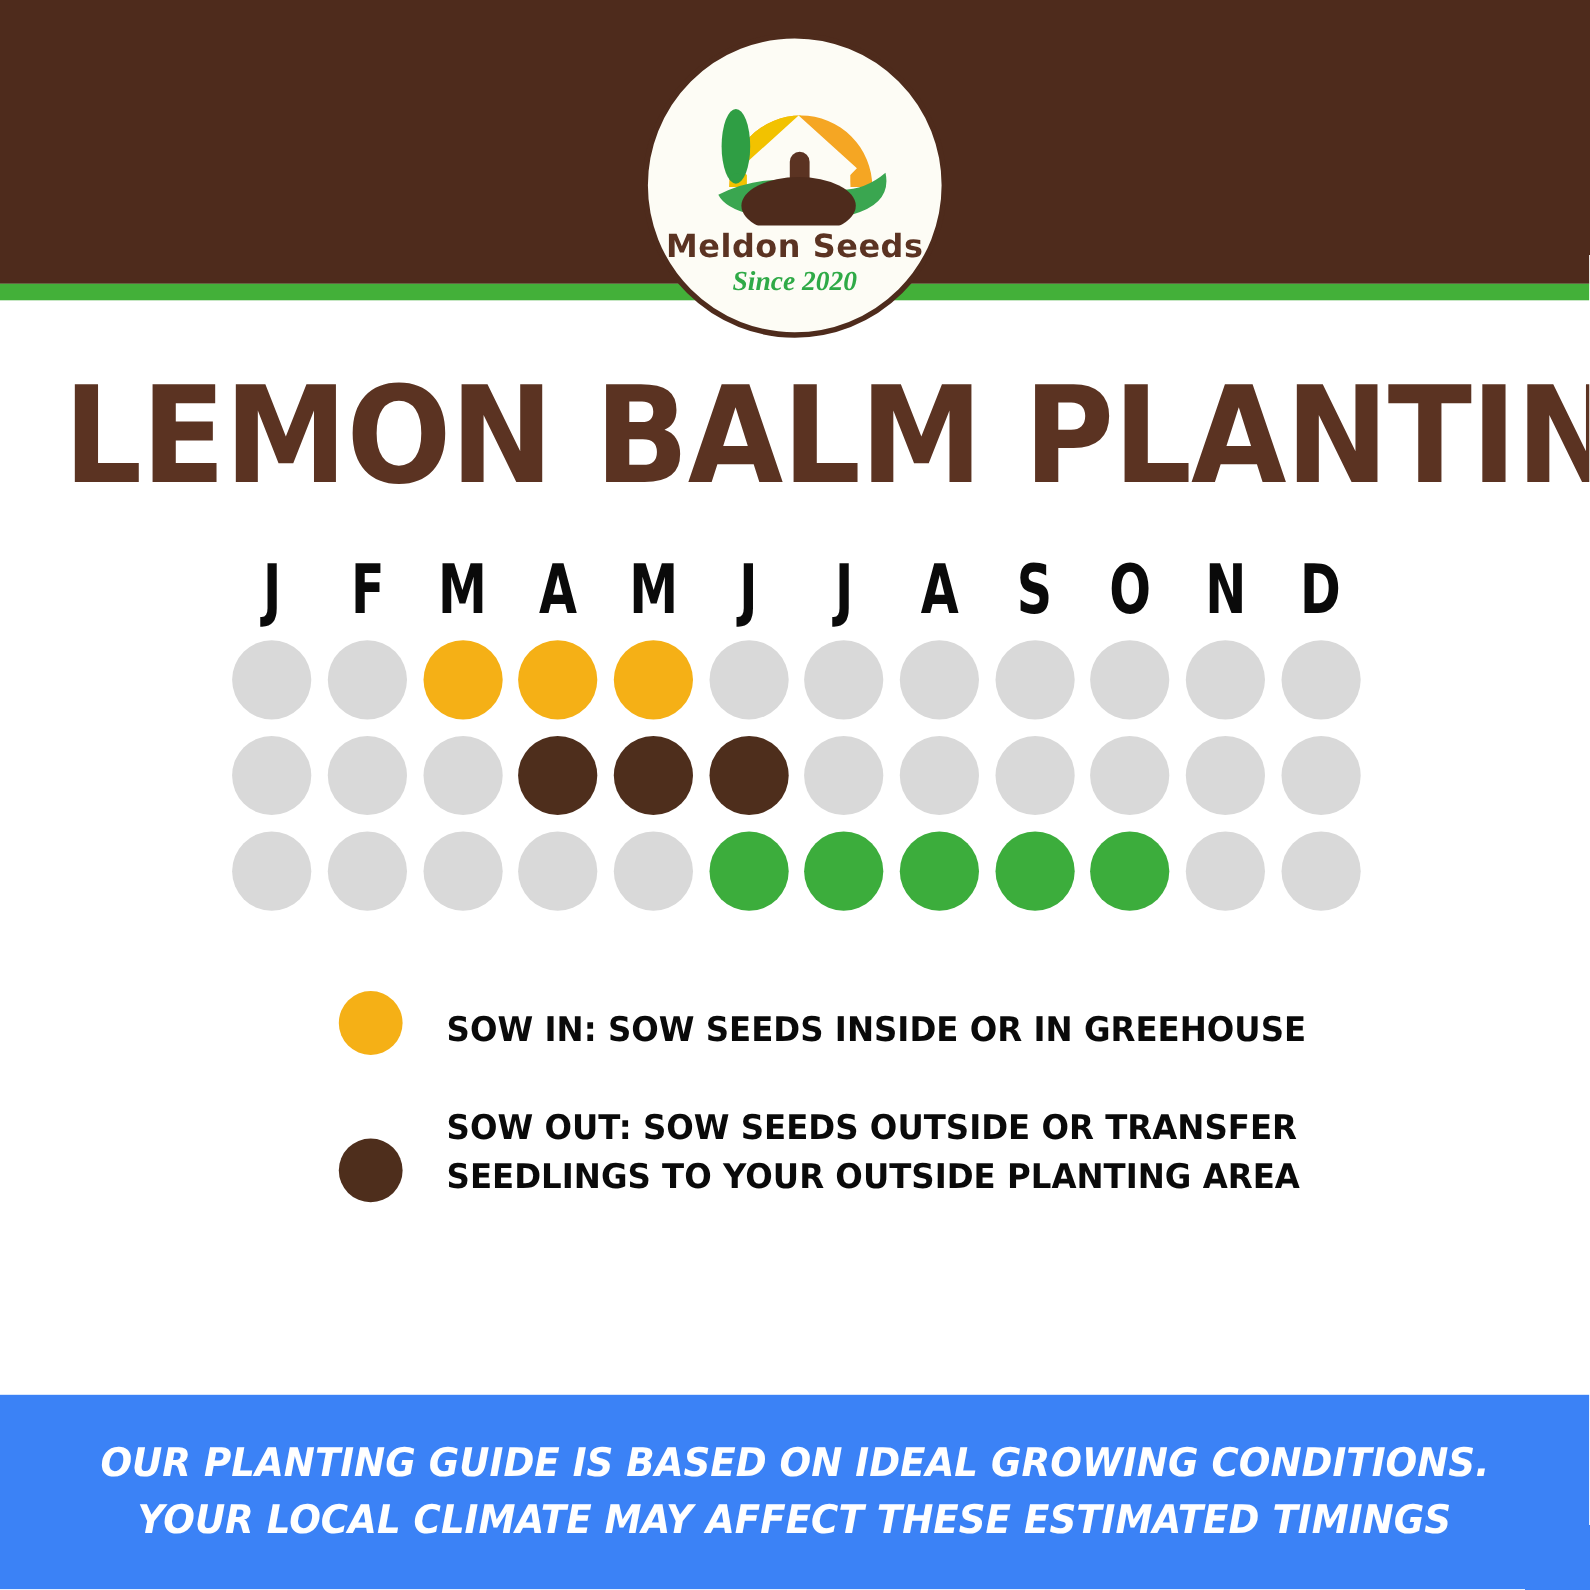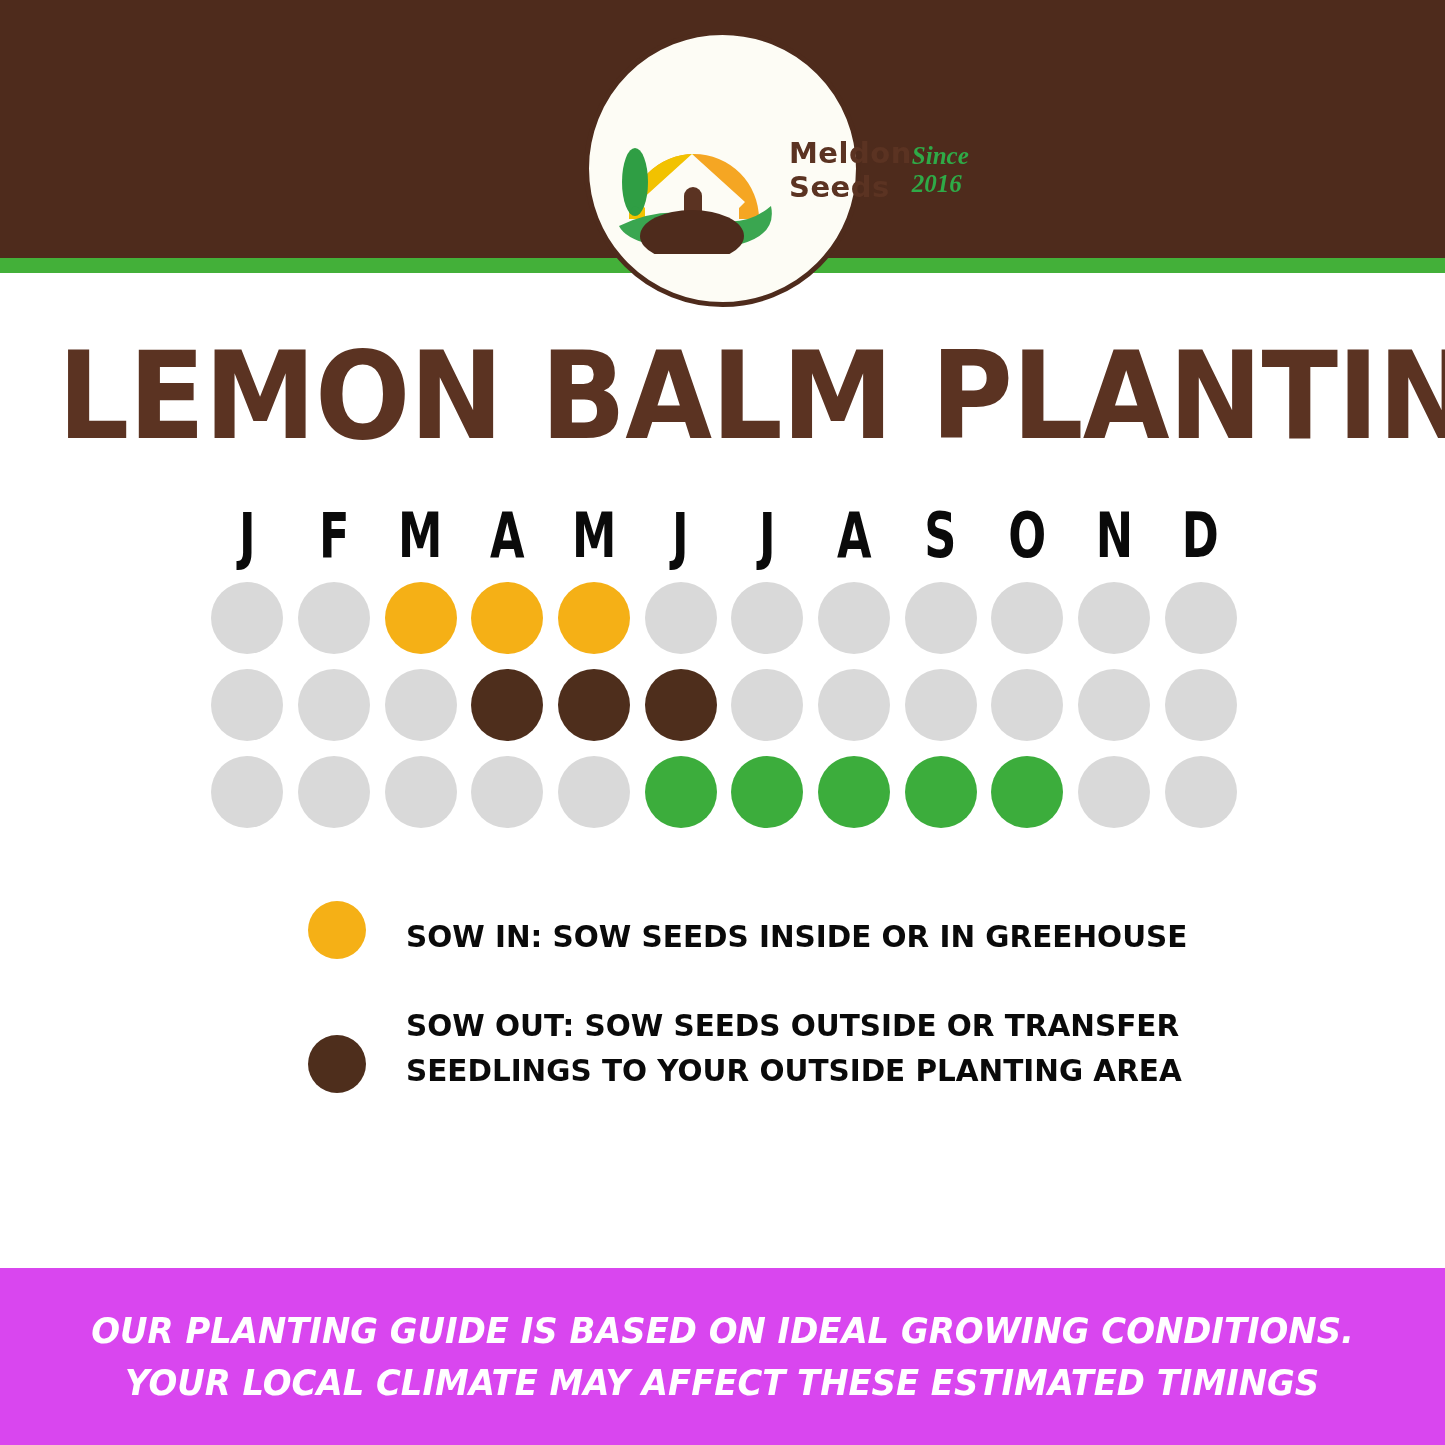--- a/index.html
+++ b/index.html
@@ -42,21 +42,21 @@
     position: absolute;
     top: 30px;
     left: 584px;
     width: 277px;
     height: 277px;
     border-radius: 50%;
     background: #fdfcf5;
     border: 5px solid #4e2b1c;
     z-index: 5;
     display: flex;
-    flex-direction: row;
+    flex-direction: column;
     align-items: center;
   }
 
   .logo-art {
     position: relative;
     width: 200px;
     height: 150px;
     margin-top: 20px;
   }
 
@@ -182,21 +182,21 @@
   }
 
   .legend-item.two-line { margin-bottom: 28px; }
 
   
   .footer-bar {
     position: absolute;
     top: 1268px; left: 0;
     width: 1445px;
     height: 177px;
-    background: #d946ef;
+    background: #3b82f6;
     display: flex;
     flex-direction: column;
     justify-content: center;
     align-items: center;
   }
 
   .footer-line {
     font-family: "DejaVu Sans", sans-serif;
     font-weight: bold;
     font-style: italic;
@@ -232,21 +232,21 @@
 
         <ellipse cx="46" cy="78" rx="13" ry="34" fill="#2f9e44"></ellipse>
         <path d="M40 108 q6 -10 12 -2 q-6 8 -12 2 z" fill="#2f9e44"></path>
 
         <path d="M30 122 q45 -22 90 -8 q35 11 62 -12 q6 28 -30 38 q-50 13 -92 0 q-24 -6 -30 -18 z" fill="#3aa650"></path>
 
         <ellipse cx="103" cy="132" rx="52" ry="26" fill="#4e2b1c"></ellipse>
       </svg>
     </div>
     <div class="logo-text">Meldon Seeds</div>
-    <div class="logo-sub">Since 2016</div>
+    <div class="logo-sub">Since 2020</div>
   </div>
 
   <div class="title">LEMON BALM PLANTING GUIDE</div>
 
   <div class="calendar">
     <div class="month-row">
         <div class="month-letter">J</div>
         <div class="month-letter">F</div>
         <div class="month-letter">M</div>
         <div class="month-letter">A</div>

